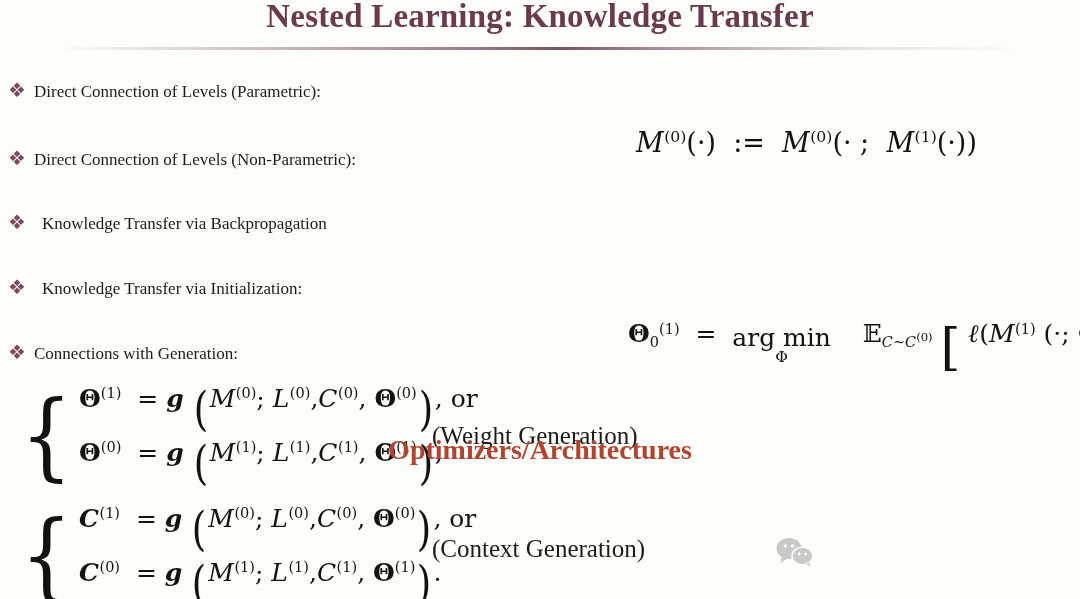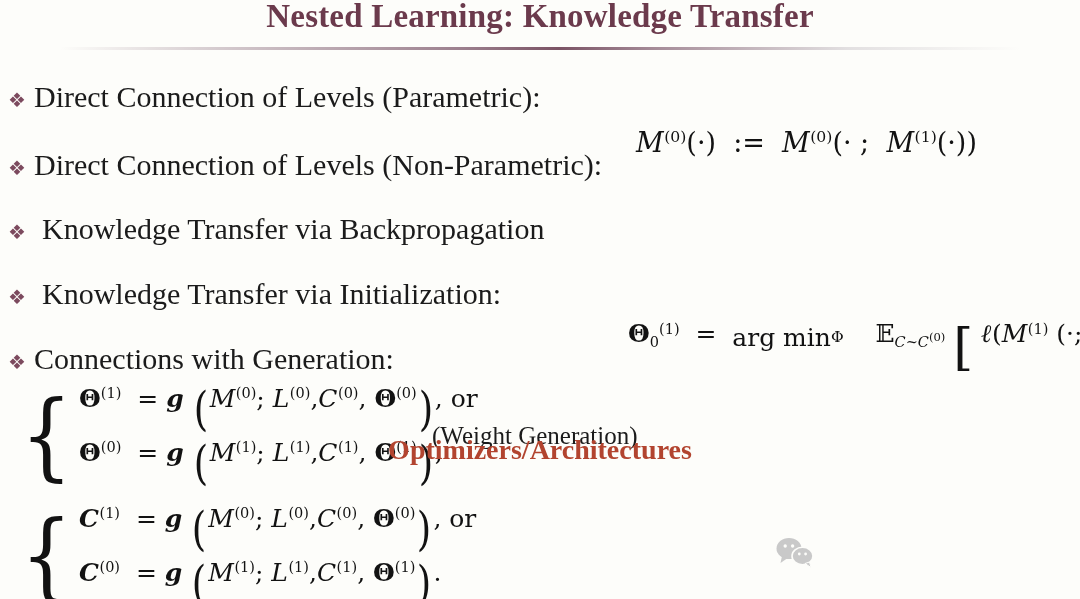--- a/index.html
+++ b/index.html
@@ -59,21 +59,21 @@
   }
   .bullet-mark {
     color: #7c4a5e;
     font-size: 20px;
     line-height: 1;
     width: 26px;
     flex: 0 0 26px;
   }
   .bullet-text {
     color: #1b1b1b;
-    font-size: 30px;
+    font-size: 17px;
     line-height: 1.1;
   }
 
   
   .math {
     position: absolute;
     color: #121212;
     white-space: nowrap;
     font-family: "DejaVu Serif", "Liberation Serif", serif;
     margin-top: 48px;
@@ -100,21 +100,21 @@
   sub.sb {
     font-size: 0.58em;
     vertical-align: -0.28em;
     font-style: normal;
   }
   .op { font-style: normal; }
 
   
   .argmin {
     display: inline-flex;
-    flex-direction: row;
+    flex-direction: column;
     align-items: center;
     vertical-align: -0.16em;
     font-style: normal;
   }
   .argmin .top { line-height: 1; }
   .argmin .bot { font-size: 0.62em; line-height: 1.05; margin-top: -1px; }
 
   .expect {
     font-style: normal;
     font-family: "DejaVu Serif", serif;
@@ -270,20 +270,21 @@
         <span class="op">&nbsp;=&nbsp;</span><span class="mi" style="font-weight:bold;">g</span>
         <span class="paren-big">(</span><span class="cal">M</span><sup class="exp">(0)</sup><span class="op">;&nbsp;</span><span class="cal">L</span><sup class="exp">(0)</sup><span class="op">,</span><span class="cal">C</span><sup class="exp">(0)</sup><span class="op">,&nbsp;</span><span class="bold-up">Θ</span><sup class="exp">(0)</sup><span class="paren-big">)</span><span class="op">, or</span>
       </span>
       <span class="sys-row">
         <span class="cal" style="font-weight:600;">C</span><sup class="exp">(0)</sup>
         <span class="op">&nbsp;=&nbsp;</span><span class="mi" style="font-weight:bold;">g</span>
         <span class="paren-big">(</span><span class="cal">M</span><sup class="exp">(1)</sup><span class="op">;&nbsp;</span><span class="cal">L</span><sup class="exp">(1)</sup><span class="op">,</span><span class="cal">C</span><sup class="exp">(1)</sup><span class="op">,&nbsp;</span><span class="bold-up">Θ</span><sup class="exp">(1)</sup><span class="paren-big">)</span><span class="op">.</span>
       </span>
     </span>
   </div>
+  <div class="gen-label" style="top:535px; left:432px;">(Context Generation)</div>
 
   <div class="callout" style="top:432px; left:0; width:1080px;">
     <div>Optimizers/Architectures</div>
   </div>
 
   <div class="watermark">
     <svg class="wechat-icon" viewBox="0 0 40 32" aria-hidden="true">
       <ellipse cx="14" cy="12.5" rx="12.5" ry="10.6" fill="#c9c9c9"></ellipse>
       <polygon points="7,20 5.5,27 12,22.5" fill="#c9c9c9"></polygon>
       <ellipse cx="27.5" cy="20" rx="10.5" ry="8.8" fill="#c9c9c9" stroke="#fdfdfa" stroke-width="1.6"></ellipse>

